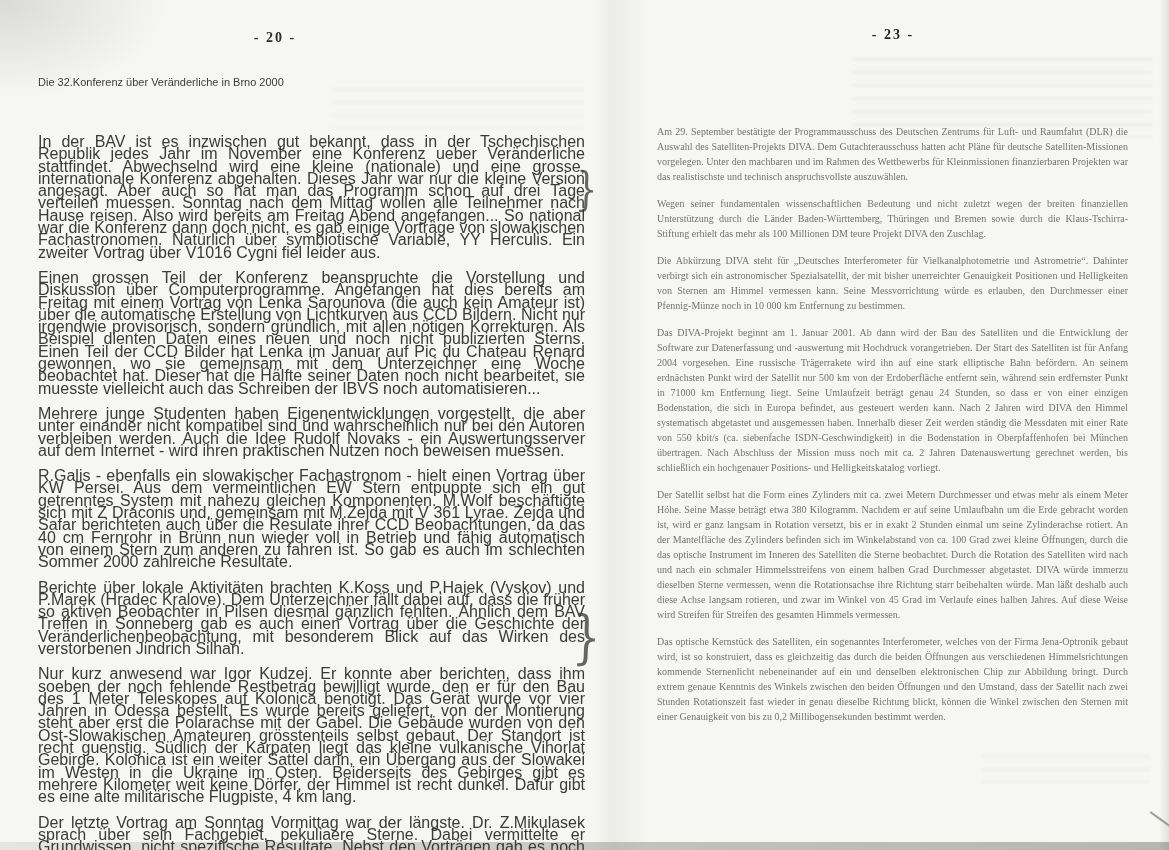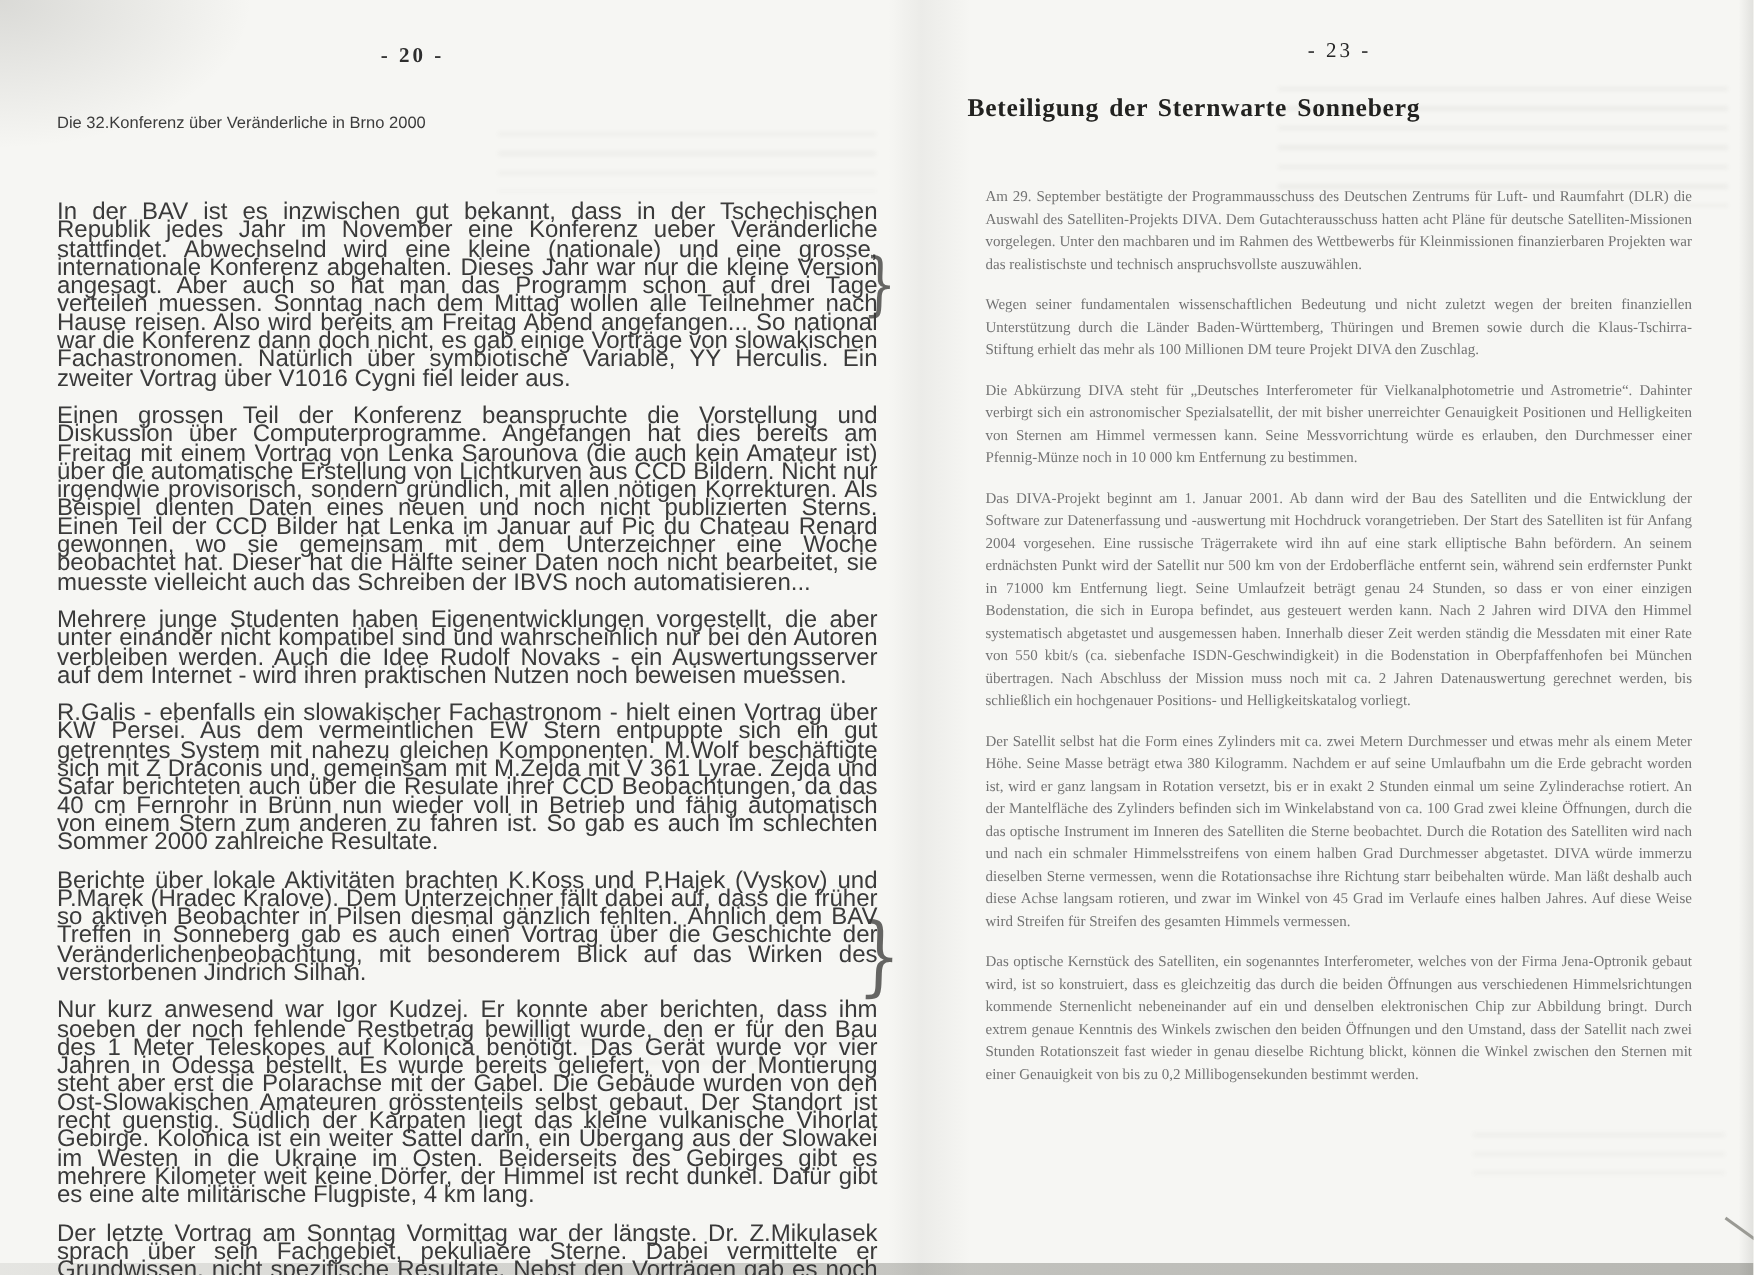--- a/index.html
+++ b/index.html
@@ -90,21 +90,21 @@
 
   
   .page-right {
     position: absolute; left: 645px; top: 0; width: 497px; height: 850px;
     color: #242424;
     font-family: "Liberation Serif", serif;
   }
   .page-right .pagenum {
     position: absolute; left: 178px; top: 27px; width: 140px;
     text-align: center;
-    font-weight: normal; font-size: 14px; letter-spacing: 2px;
+    font-weight: bold; font-size: 14px; letter-spacing: 2px;
     color: #262626;
   }
   .page-right .article-heading {
     position: absolute; left: 0; top: 60px; width: 497px;
     font-weight: bold; font-size: 17px; line-height: 23px;
     letter-spacing: 0.5px; word-spacing: 2px;
     color: #222220;
   }
   .page-right .body {
     position: absolute; left: 0; top: 112px; width: 495px;
@@ -142,21 +142,20 @@
     <p>R.Galis - ebenfalls ein slowakischer Fachastronom - hielt einen Vortrag über KW Persei. Aus dem vermeintlichen EW Stern entpuppte sich ein gut getrenntes System mit nahezu gleichen Komponenten. M.Wolf beschäftigte sich mit Z Draconis und, gemeinsam mit M.Zejda mit V 361 Lyrae. Zejda und Safar berichteten auch über die Resulate ihrer CCD Beobachtungen, da das 40 cm Fernrohr in Brünn nun wieder voll in Betrieb und fähig automatisch von einem Stern zum anderen zu fahren ist. So gab es auch im schlechten Sommer 2000 zahlreiche Resultate.</p>
     <p>Berichte über lokale Aktivitäten brachten K.Koss und P.Hajek (Vyskov) und P.Marek (Hradec Kralove). Dem Unterzeichner fällt dabei auf, dass die früher so aktiven Beobachter in Pilsen diesmal gänzlich fehlten. Ähnlich dem BAV Treffen in Sonneberg gab es auch einen Vortrag über die Geschichte der Veränderlichenbeobachtung, mit besonderem Blick auf das Wirken des verstorbenen Jindrich Silhan.</p>
     <p>Nur kurz anwesend war Igor Kudzej. Er konnte aber berichten, dass ihm soeben der noch fehlende Restbetrag bewilligt wurde, den er für den Bau des 1 Meter Teleskopes auf Kolonica benötigt. Das Gerät wurde vor vier Jahren in Odessa bestellt. Es wurde bereits geliefert, von der Montierung steht aber erst die Polarachse mit der Gabel. Die Gebäude wurden von den Ost-Slowakischen Amateuren grösstenteils selbst gebaut. Der Standort ist recht guenstig. Südlich der Karpaten liegt das kleine vulkanische Vihorlat Gebirge. Kolonica ist ein weiter Sattel darin, ein Übergang aus der Slowakei im Westen in die Ukraine im Osten. Beiderseits des Gebirges gibt es mehrere Kilometer weit keine Dörfer, der Himmel ist recht dunkel. Dafür gibt es eine alte militärische Flugpiste, 4 km lang.</p>
     <p>Der letzte Vortrag am Sonntag Vormittag war der längste. Dr. Z.Mikulasek sprach über sein Fachgebiet, pekuliaere Sterne. Dabei vermittelte er Grundwissen, nicht spezifische Resultate. Nebst den Vorträgen gab es noch etwa 20 Poster zu verschiedenen Themen. Es werden diesmal keine Proceedings gedruckt, ein Teil der Arbeiten wird aber von P.Sobotka und L.Brat im Internet zugänglich gemacht. Ein Teil wird auch im Perseus (Analog des BAV Rundbriefs) aufgenommen.</p>
   </div>
 </div>
 
 <div class="page-right">
   <div class="pagenum">- 23 -</div>
   <div class="article-heading">
-    <div>Beteiligung der Sternwarte Sonneberg</div>
   </div>
   <div class="body">
     <p>Am 29. September bestätigte der Programmausschuss des Deutschen Zentrums für Luft- und Raumfahrt (DLR) die Auswahl des Satelliten-Projekts DIVA. Dem Gutachterausschuss hatten acht Pläne für deutsche Satelliten-Missionen vorgelegen. Unter den machbaren und im Rahmen des Wettbewerbs für Kleinmissionen finanzierbaren Projekten war das realistischste und technisch anspruchsvollste auszuwählen.</p>
     <p>Wegen seiner fundamentalen wissenschaftlichen Bedeutung und nicht zuletzt wegen der breiten finanziellen Unterstützung durch die Länder Baden-Württemberg, Thüringen und Bremen sowie durch die Klaus-Tschirra-Stiftung erhielt das mehr als 100 Millionen DM teure Projekt DIVA den Zuschlag.</p>
     <p>Die Abkürzung DIVA steht für „Deutsches Interferometer für Vielkanalphotometrie und Astrometrie“. Dahinter verbirgt sich ein astronomischer Spezialsatellit, der mit bisher unerreichter Genauigkeit Positionen und Helligkeiten von Sternen am Himmel vermessen kann. Seine Messvorrichtung würde es erlauben, den Durchmesser einer Pfennig-Münze noch in 10 000 km Entfernung zu bestimmen.</p>
     <p>Das DIVA-Projekt beginnt am 1. Januar 2001. Ab dann wird der Bau des Satelliten und die Entwicklung der Software zur Datenerfassung und -auswertung mit Hochdruck vorangetrieben. Der Start des Satelliten ist für Anfang 2004 vorgesehen. Eine russische Trägerrakete wird ihn auf eine stark elliptische Bahn befördern. An seinem erdnächsten Punkt wird der Satellit nur 500 km von der Erdoberfläche entfernt sein, während sein erdfernster Punkt in 71000 km Entfernung liegt. Seine Umlaufzeit beträgt genau 24 Stunden, so dass er von einer einzigen Bodenstation, die sich in Europa befindet, aus gesteuert werden kann. Nach 2 Jahren wird DIVA den Himmel systematisch abgetastet und ausgemessen haben. Innerhalb dieser Zeit werden ständig die Messdaten mit einer Rate von 550 kbit/s (ca. siebenfache ISDN-Geschwindigkeit) in die Bodenstation in Oberpfaffenhofen bei München übertragen. Nach Abschluss der Mission muss noch mit ca. 2 Jahren Datenauswertung gerechnet werden, bis schließlich ein hochgenauer Positions- und Helligkeitskatalog vorliegt.</p>
     <p>Der Satellit selbst hat die Form eines Zylinders mit ca. zwei Metern Durchmesser und etwas mehr als einem Meter Höhe. Seine Masse beträgt etwa 380 Kilogramm. Nachdem er auf seine Umlaufbahn um die Erde gebracht worden ist, wird er ganz langsam in Rotation versetzt, bis er in exakt 2 Stunden einmal um seine Zylinderachse rotiert. An der Mantelfläche des Zylinders befinden sich im Winkelabstand von ca. 100 Grad zwei kleine Öffnungen, durch die das optische Instrument im Inneren des Satelliten die Sterne beobachtet. Durch die Rotation des Satelliten wird nach und nach ein schmaler Himmelsstreifens von einem halben Grad Durchmesser abgetastet. DIVA würde immerzu dieselben Sterne vermessen, wenn die Rotationsachse ihre Richtung starr beibehalten würde. Man läßt deshalb auch diese Achse langsam rotieren, und zwar im Winkel von 45 Grad im Verlaufe eines halben Jahres. Auf diese Weise wird Streifen für Streifen des gesamten Himmels vermessen.</p>
     <p>Das optische Kernstück des Satelliten, ein sogenanntes Interferometer, welches von der Firma Jena-Optronik gebaut wird, ist so konstruiert, dass es gleichzeitig das durch die beiden Öffnungen aus verschiedenen Himmelsrichtungen kommende Sternenlicht nebeneinander auf ein und denselben elektronischen Chip zur Abbildung bringt. Durch extrem genaue Kenntnis des Winkels zwischen den beiden Öffnungen und den Umstand, dass der Satellit nach zwei Stunden Rotationszeit fast wieder in genau dieselbe Richtung blickt, können die Winkel zwischen den Sternen mit einer Genauigkeit von bis zu 0,2 Millibogensekunden bestimmt werden.</p>
   </div>
 </div>

